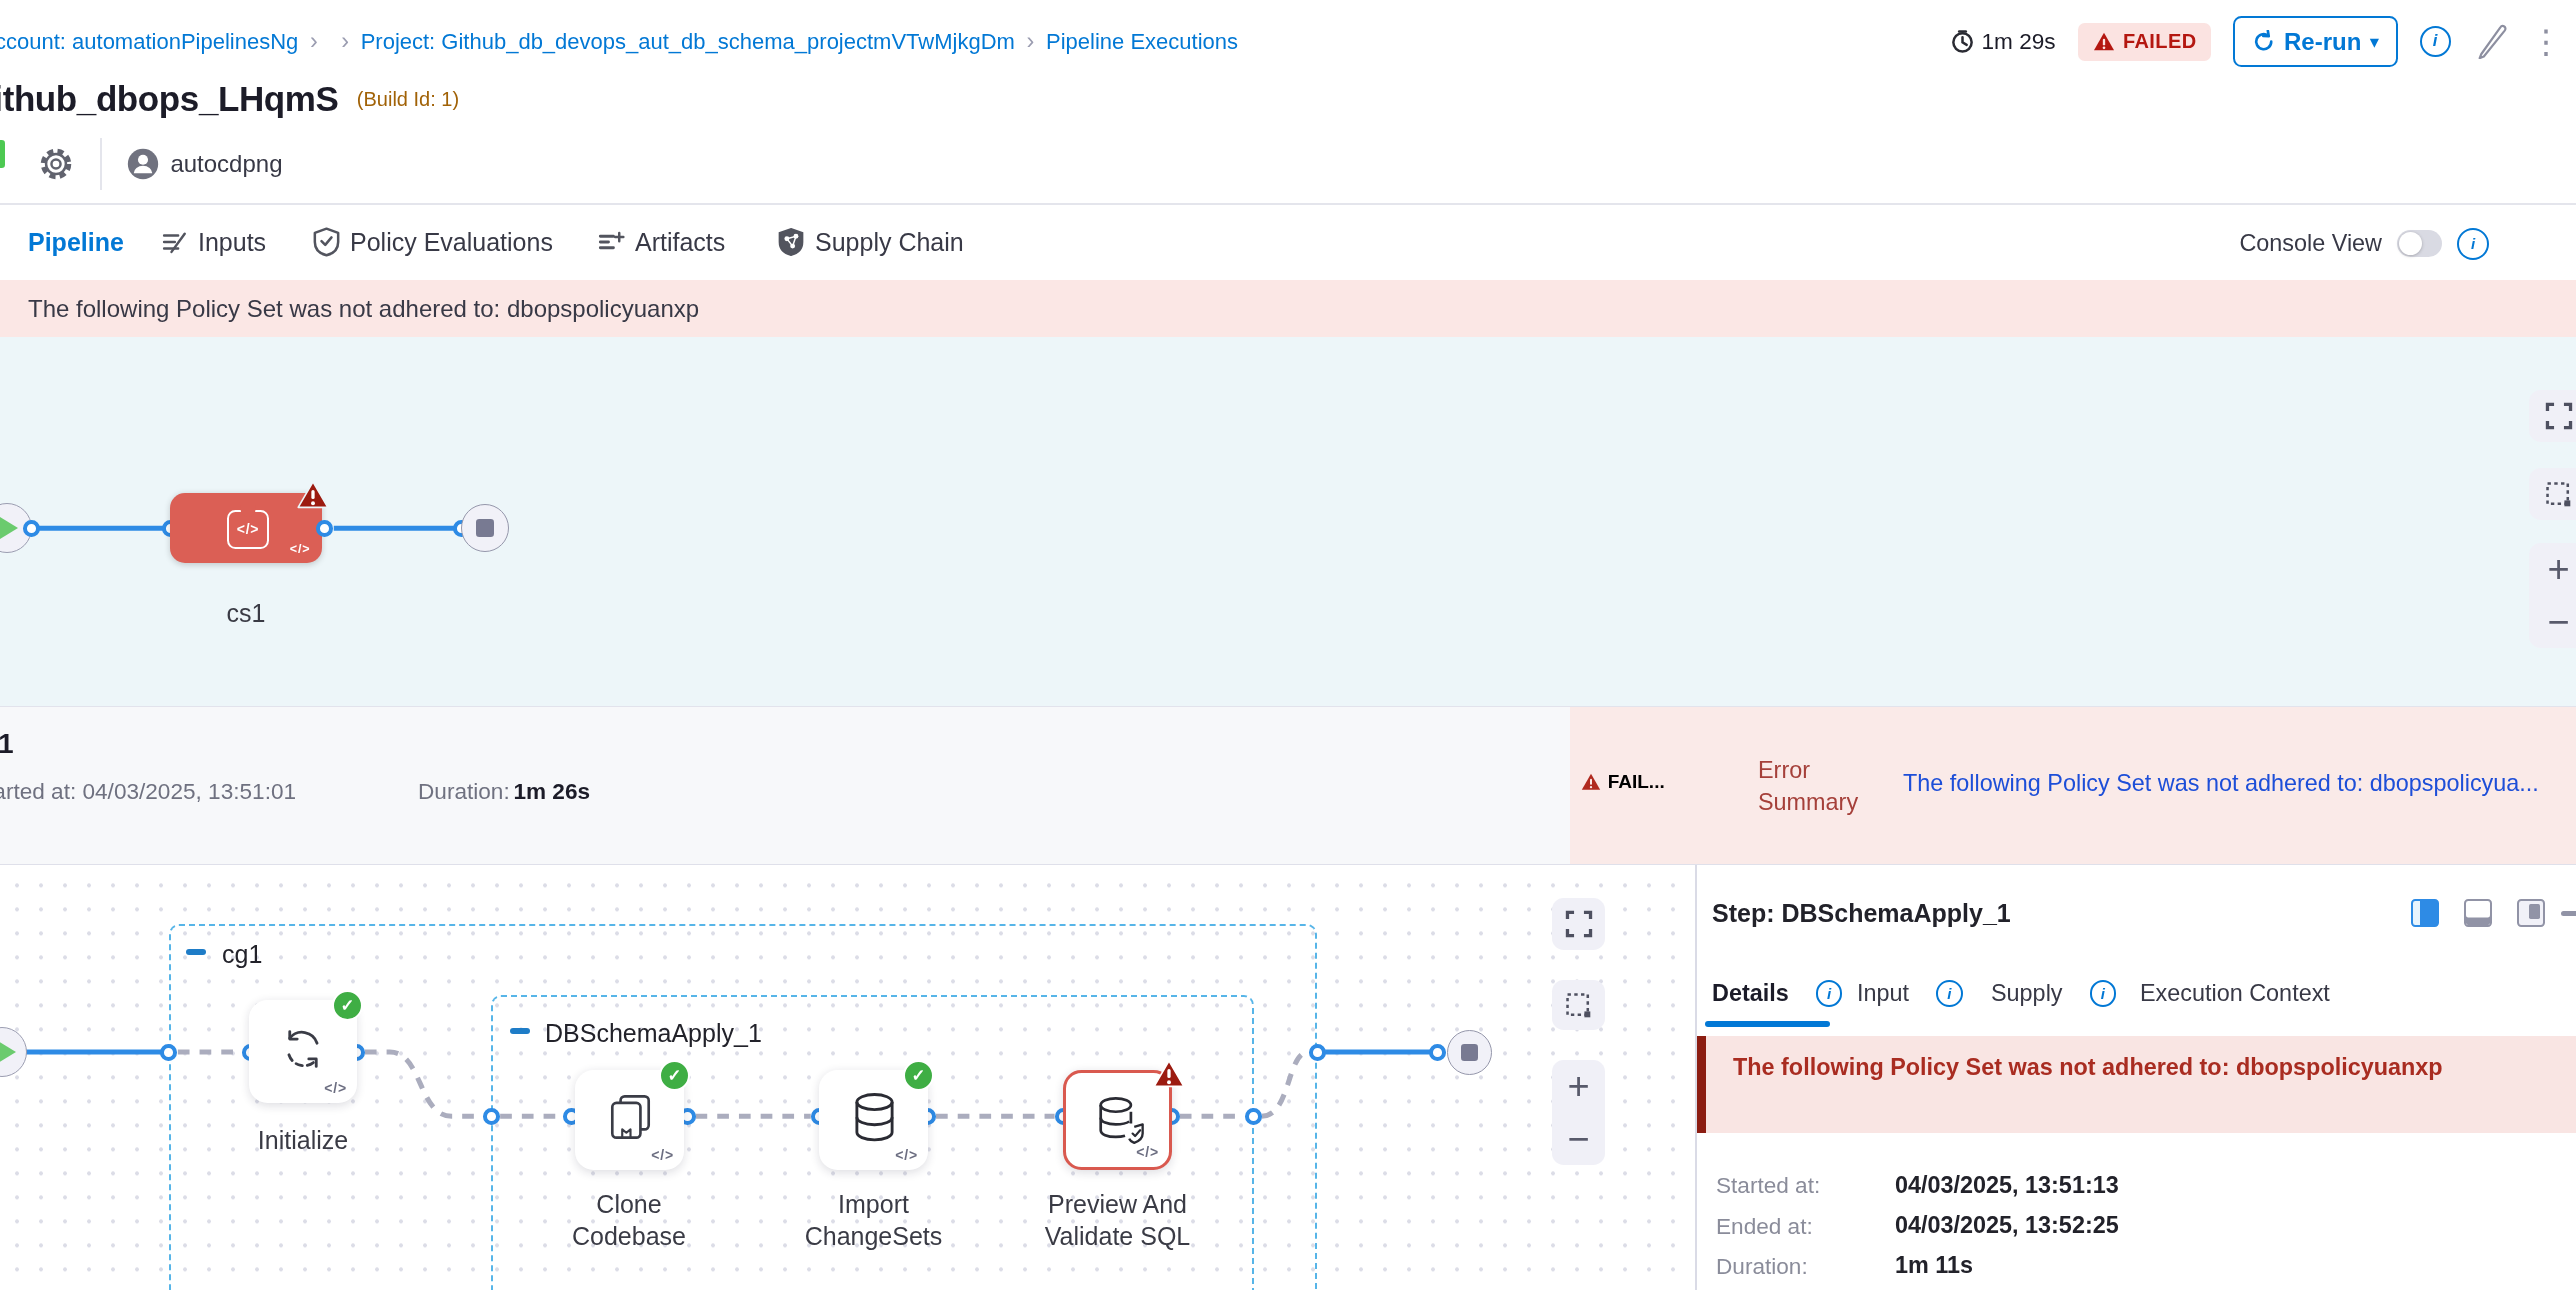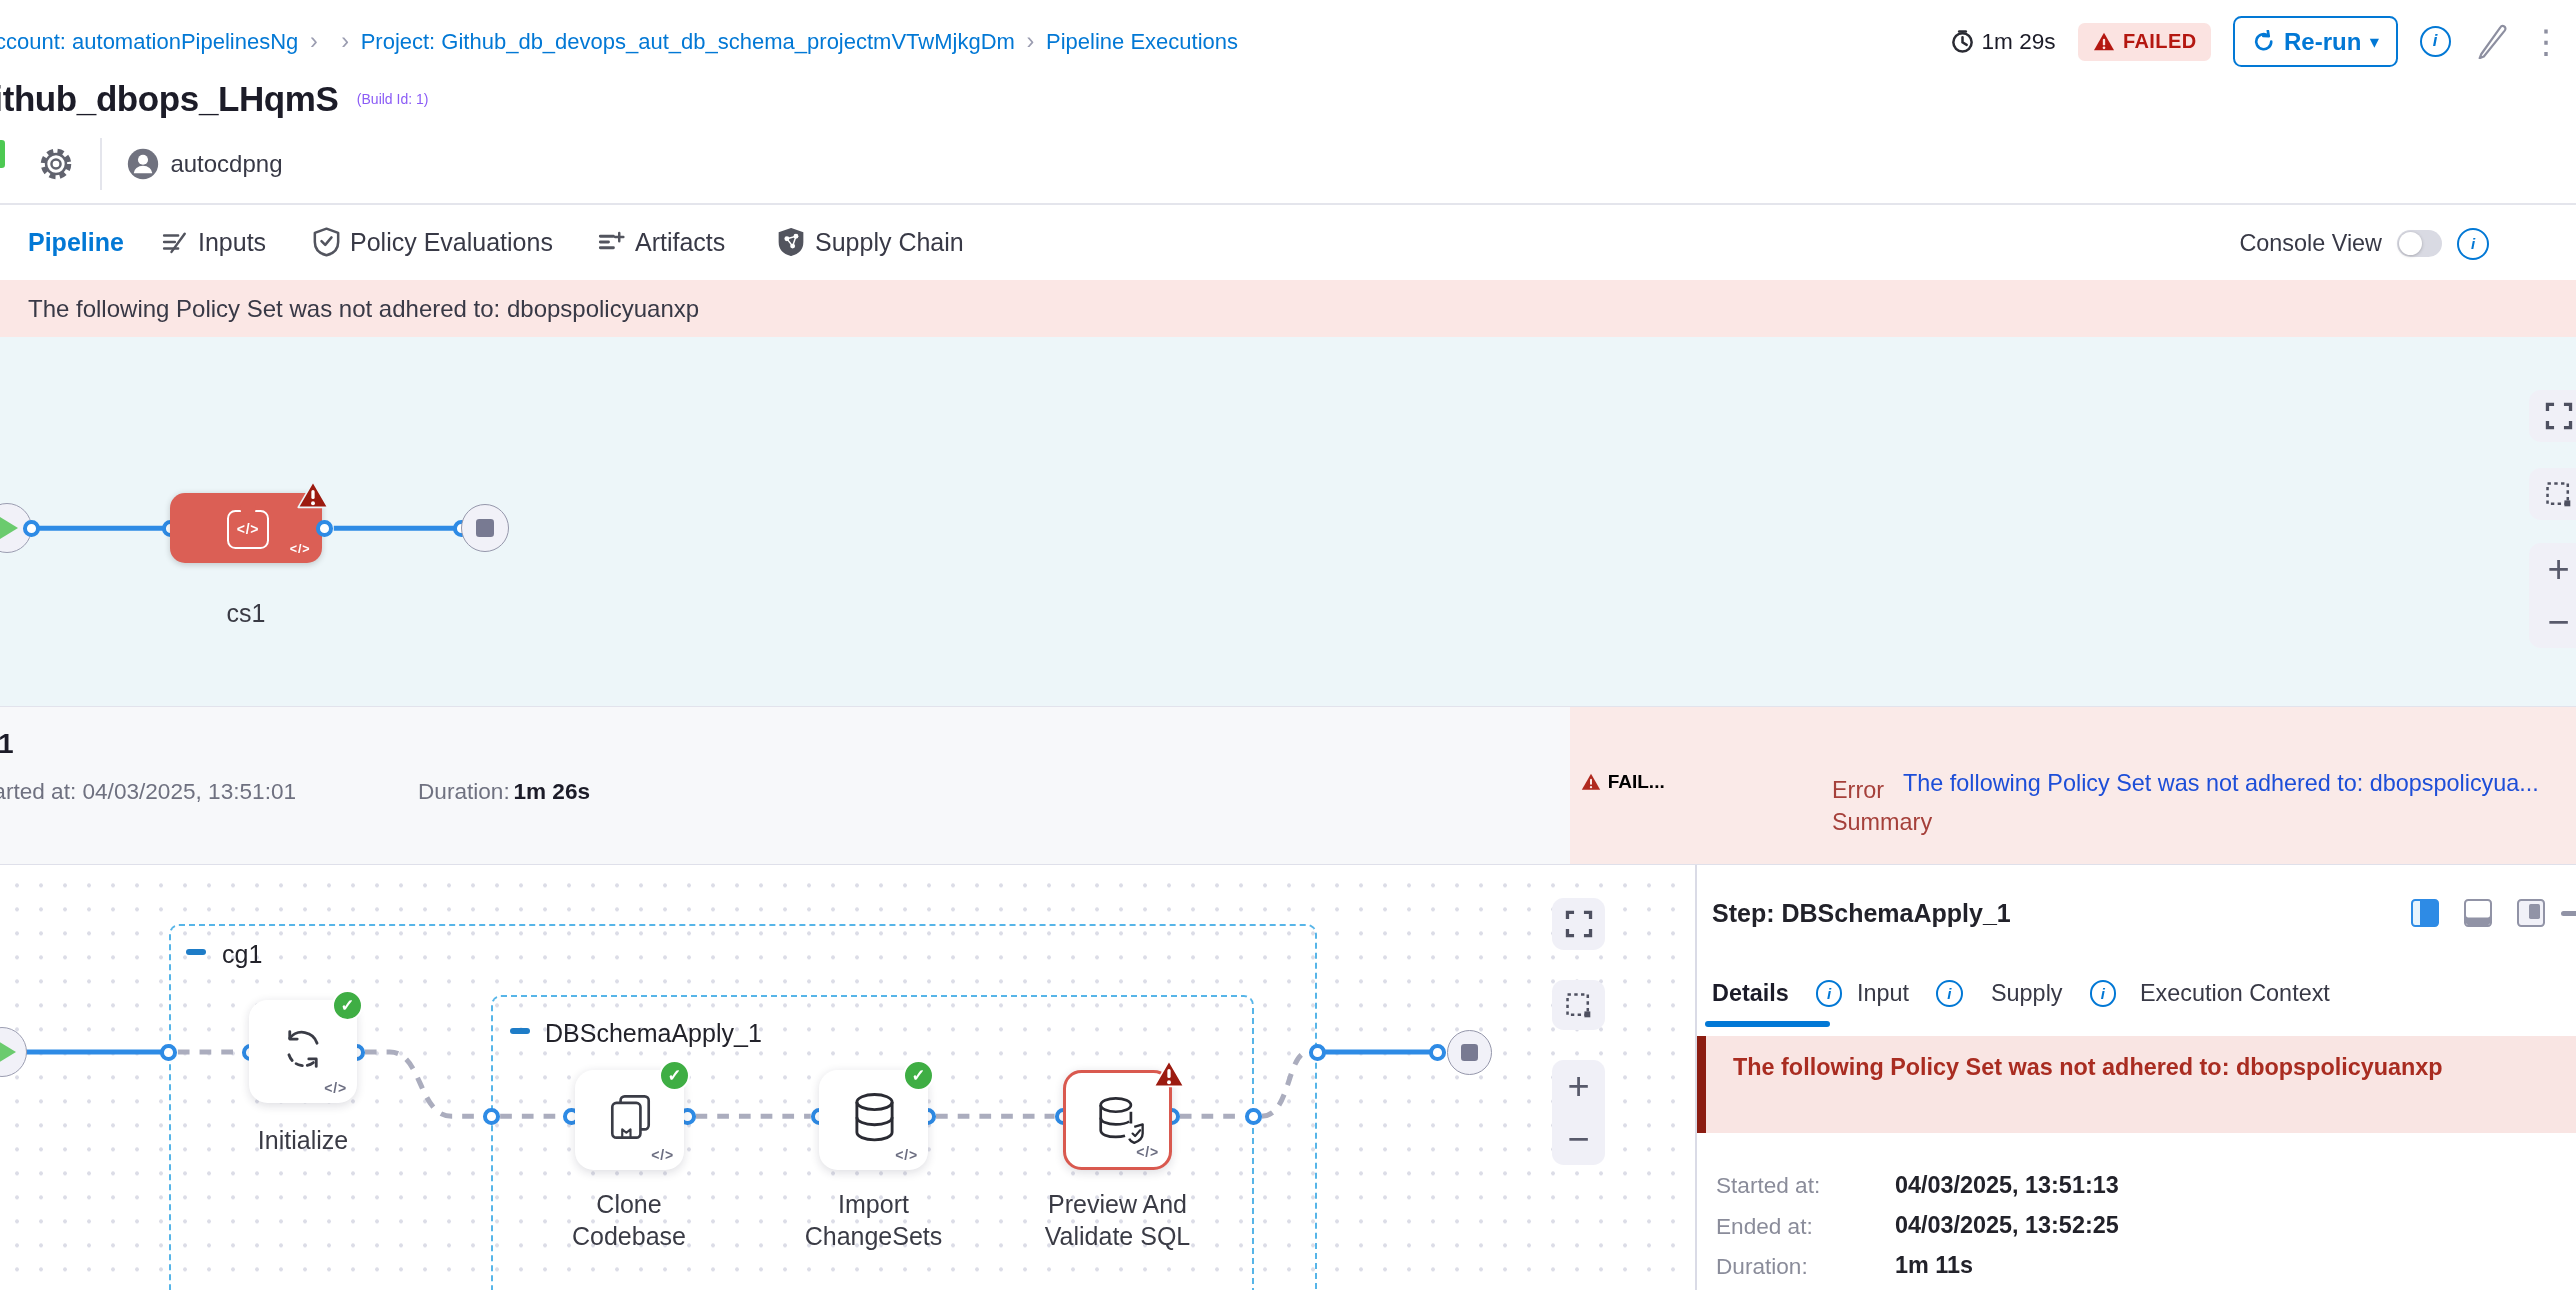--- a/index.html
+++ b/index.html
@@ -14,21 +14,21 @@
   .hdr-right{top:16.7px;right:13.4px;height:50px;gap:22px;}
   .dur-txt{font-size:22.6px;color:#1c1c28;margin-left:6.7px;}
   .failed-badge{background:#fbe3e1;border-radius:6.7px;height:38px;padding:0 15px;gap:8.4px;}
   .failed-txt{color:#b41710;font-weight:bold;font-size:20px;letter-spacing:0.4px;}
   .rerun-btn{border:2.1px solid #0278d5;border-radius:8.4px;height:47px;padding:0 16.7px;gap:8.4px;background:#fff;cursor:pointer;}
   .rerun-txt{color:#0278d5;font-size:24px;font-weight:600;}
   .caret{color:#0278d5;font-size:18.4px;}
   .kebab{font-size:33px;color:#8d8fa0;line-height:33px;}
   .title-row{left:0;top:74px;height:50px;}
   .page-title{font-size:35px;font-weight:bold;color:#1c1c28;letter-spacing:-0.4px;}
-  .build-id{font-size:14px;color:#8b5cf6;margin-left:18.4px;}
+  .build-id{font-size:20px;color:#a16207;margin-left:18.4px;}
   .meta-row{left:0;top:134px;height:59px;}
   .green-sliver{left:0;top:140px;width:5px;height:28px;background:#4dc952;border-radius:0 3.3px 3.3px 0;}
   .meta-sep{width:1.7px;height:52px;background:#e4e5ec;margin:0 25px;}
   .user-name{font-size:24px;color:#383946;margin-left:11.7px;}
   .hdr-divider{left:0;top:203px;width:2576px;height:1.7px;background:#e4e5ec;}
   
   .tabsbar{left:0;top:205px;width:2576px;height:75px;background:#fff;}
   .tab{position:absolute;top:0;height:74px;display:flex;align-items:center;gap:10px;font-size:25px;color:#383946;cursor:pointer;}
   .tab.active{color:#0278d5;font-weight:bold;}
   .tab-underline{left:-16.7px;top:272px;width:176px;height:6.7px;background:#0278d5;border-radius:5px;}
@@ -265,21 +265,21 @@
     <span class="strip-bold">1m 26s</span>
   </span>
   <span class="abs row" style="left:1581px;top:64px;">
     <svg width="20" height="18.4" viewBox="0 0 24 22">
       <path d="M12 1 L23 20 H1 Z" fill="#b02a1f"></path>
       <rect x="10.8" y="7" width="2.4" height="7" rx="1.2" fill="#faeae8"></rect>
         <circle cx="12" cy="17" r="1.4" fill="#faeae8"></circle>
     </svg>
     <span class="fail-mini">FAIL...</span>
   </span>
-  <span class="abs errsum" style="left:1832px;top:47px;margin-top:20px;">
+  <span class="abs errsum" style="left:1758px;top:47px;">
     <span>Error</span><br>
     <span>Summary</span>
   </span>
   <span class="abs errline" style="left:1903px;top:63px;">The following Policy Set was not adhered to: dbopspolicyua...</span>
 </div>
 
 <div class="abs lower">
   <div class="dotgrid"></div>
 
   <div class="group-box" style="left:169px;top:59px;width:1148px;height:435px;"></div>

